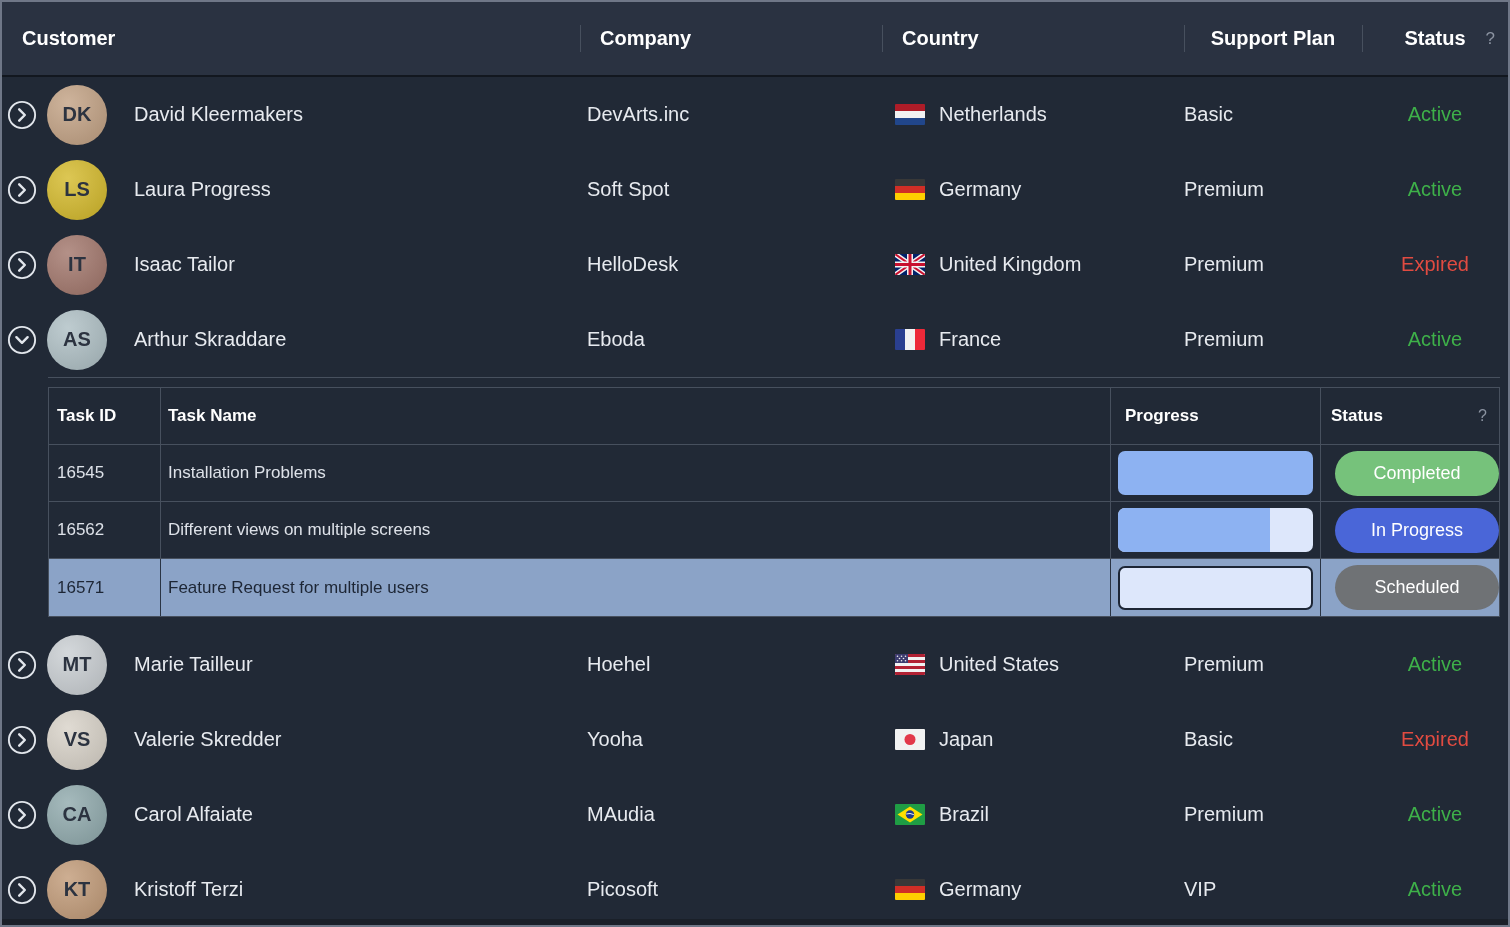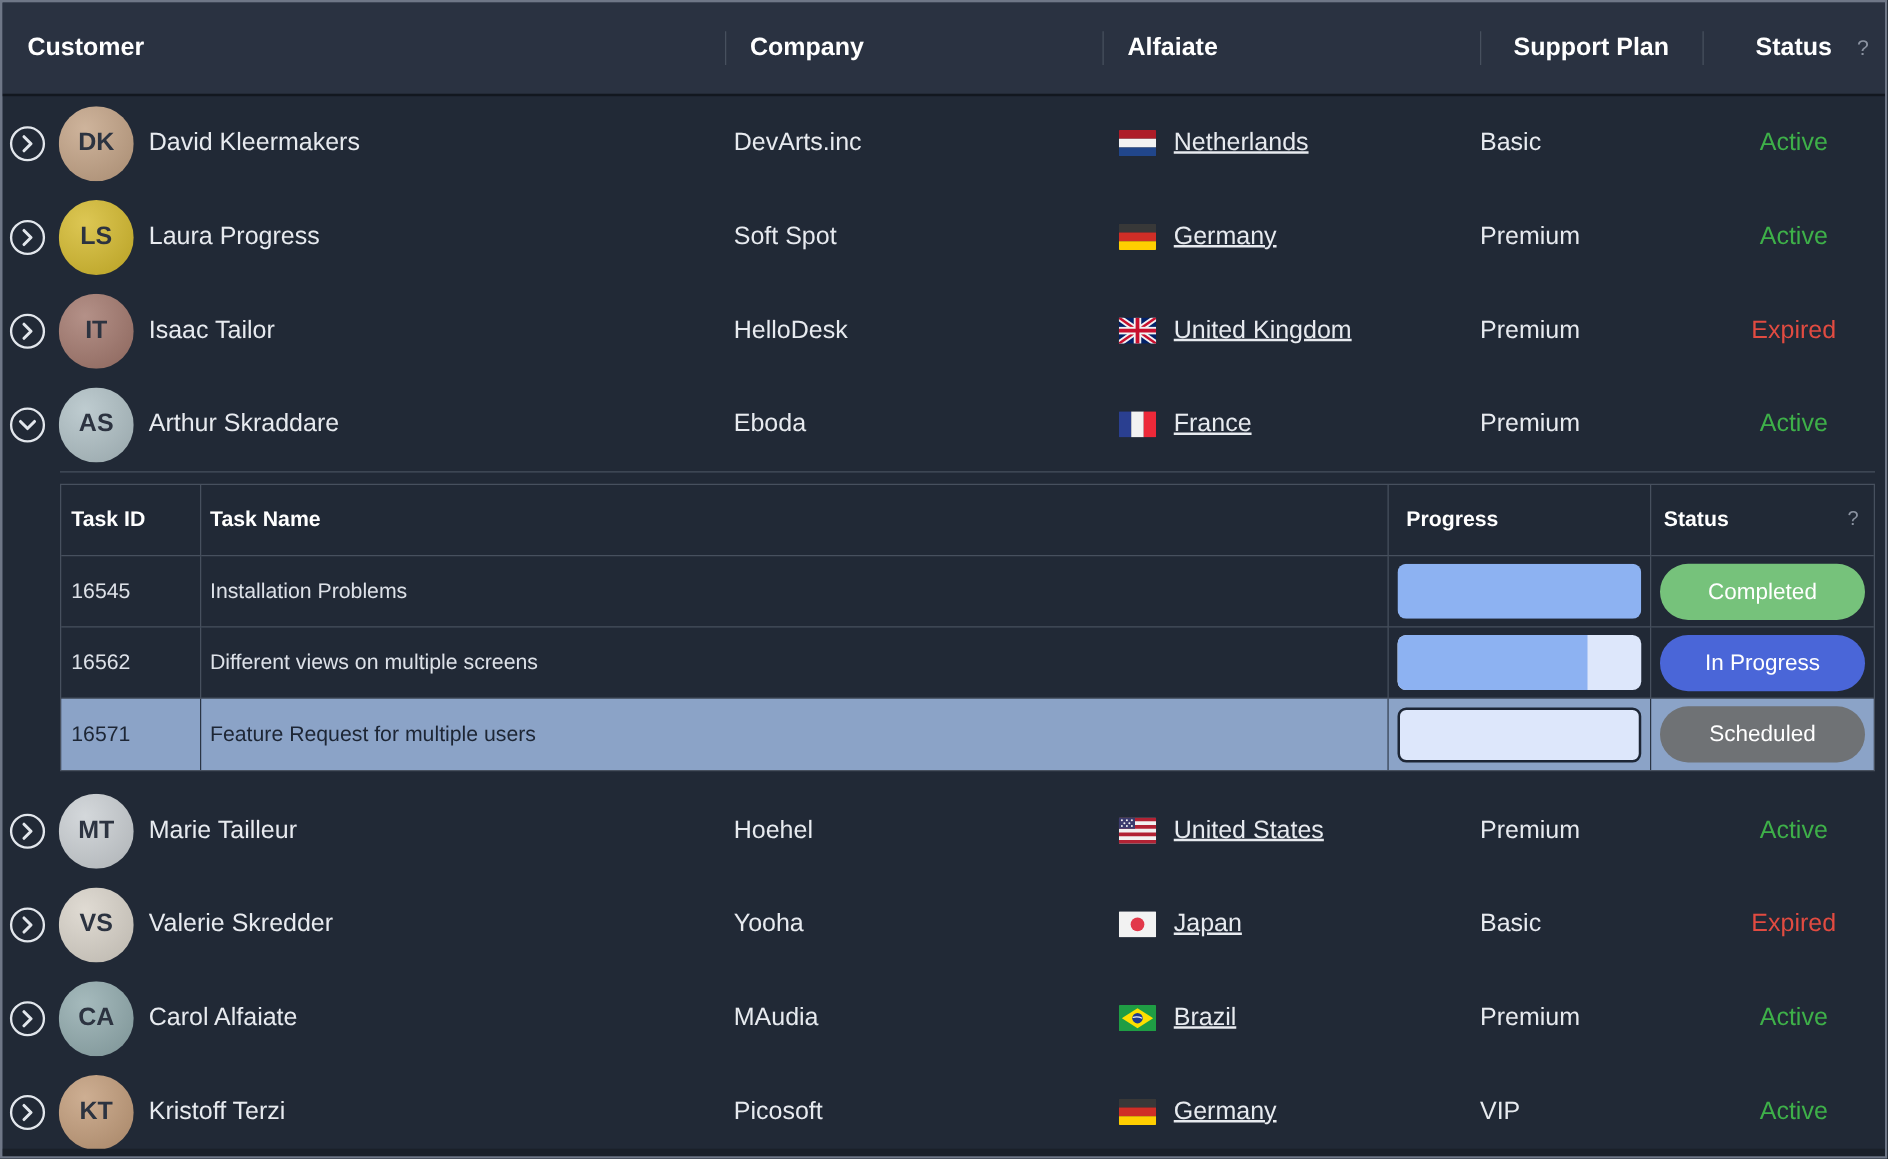--- a/index.html
+++ b/index.html
@@ -27,23 +27,23 @@
   
   .row { height:75px; color:#e7eaef; font-size:20px; align-items:center; }
   .cell-customer { display:flex; align-items:center; height:100%; padding-left:5px; }
   .expand-btn { width:30px; height:30px; margin-right:10px; background:none; border:none; padding:0; cursor:pointer; flex:none; }
   .expand-btn svg { display:block; }
   .avatar {
     width:60px; height:60px; border-radius:50%; flex:none;
     display:flex; align-items:center; justify-content:center;
     font-size:20px; font-weight:bold; color:#2c3340;
   }
-  .name { margin-left:12px; white-space:nowrap; }
+  .name { margin-left:27px; white-space:nowrap; }
   .cell-company { padding-left:7px; }
-  .cell-country { display:flex; align-items:center; padding-left:13px;text-decoration:underline; }
+  .cell-country { display:flex; align-items:center; padding-left:13px; }
   .flag { width:30px; height:21px; margin-right:14px; flex:none; border-radius:1px; overflow:hidden; }
   .flag svg { display:block; }
   .cell-plan { text-align:left; }
   .cell-status { text-align:center; }
 
   
   .detail-wrap { margin-left:46px; border-top:1px solid #47505e; padding:9px 0 10px 0; width:1452px; }
   .dgrid {
     width:1452px; box-sizing:border-box; border:1px solid #47505e;
     display:grid; grid-template-columns:112px 950px 210px 178px;
@@ -53,21 +53,21 @@
     display:flex; align-items:center; color:#dde1e8; font-size:17px; position:relative;
   }
   .dcell.cr { border-right:none; }
   .dcell.cb { border-bottom:none; }
   .dcell.dh { font-weight:bold; color:#ffffff; }
   .pl8 { padding-left:8px; } .pl7 { padding-left:7px; } .pl14 { padding-left:14px; } .pl10 { padding-left:10px; }
   .dcell .help { right:12px; font-size:16px; }
   .progress-cell { padding:0 7px; }
   .pbar { width:100%; height:44px; border-radius:7px; overflow:hidden; box-sizing:border-box; }
   .pfill { height:100%; }
-  .status-cell { justify-content:center; }
+  .status-cell { justify-content:flex-end; }
   .pill {
     width:164px; height:45px; border-radius:23px; border:none; cursor:pointer;
     color:#ffffff; font-size:18px; font-family:"Liberation Sans", sans-serif;
     display:flex; align-items:center; justify-content:center;
   }
   .sel-border { border:2px solid #1d2635; }
   .bottom-strip { position:absolute; left:0; right:0; bottom:0; height:6px; background:#1a2029; }
 </style>
 </head>
 <body>
@@ -77,21 +77,21 @@
   <div class="g-header grid-cols">
     <div class="hcell left">
       <span>Customer</span>
     </div>
     <div class="hcell left">
       <span class="divider"></span>
       <span>Company</span>
     </div>
     <div class="hcell left">
       <span class="divider"></span>
-      <span>Alfaiate</span>
+      <span>Country</span>
     </div>
     <div class="hcell center">
       <span class="divider"></span>
       <span>Support Plan</span>
     </div>
     <div class="hcell center">
       <span class="divider"></span>
       <span>Status</span>
       <span class="help">?</span>
     </div>

